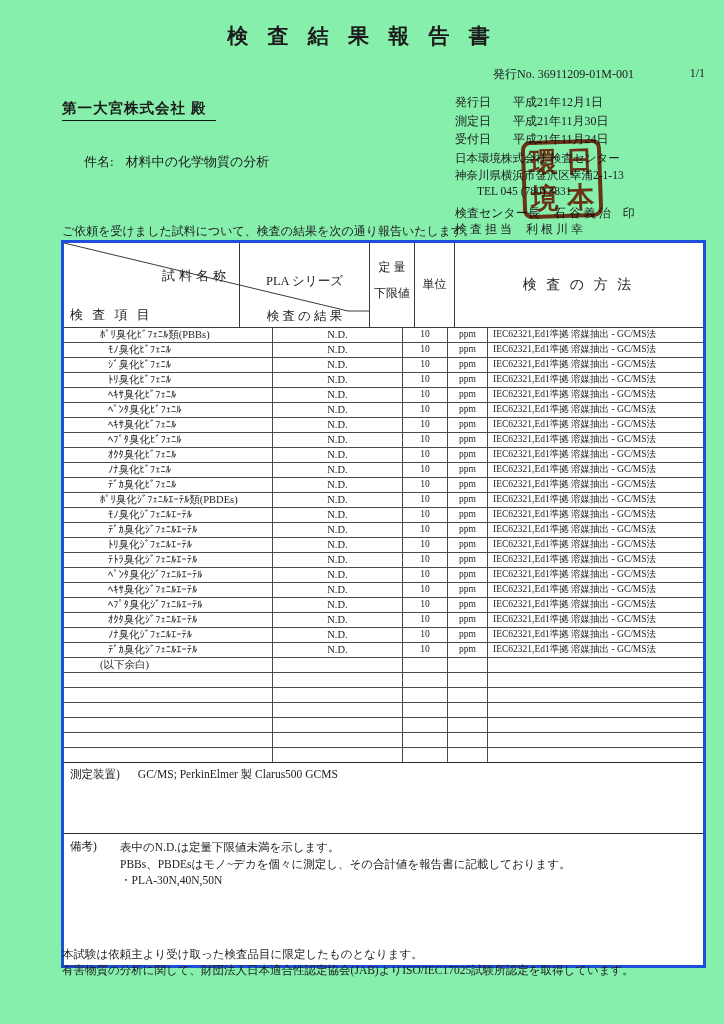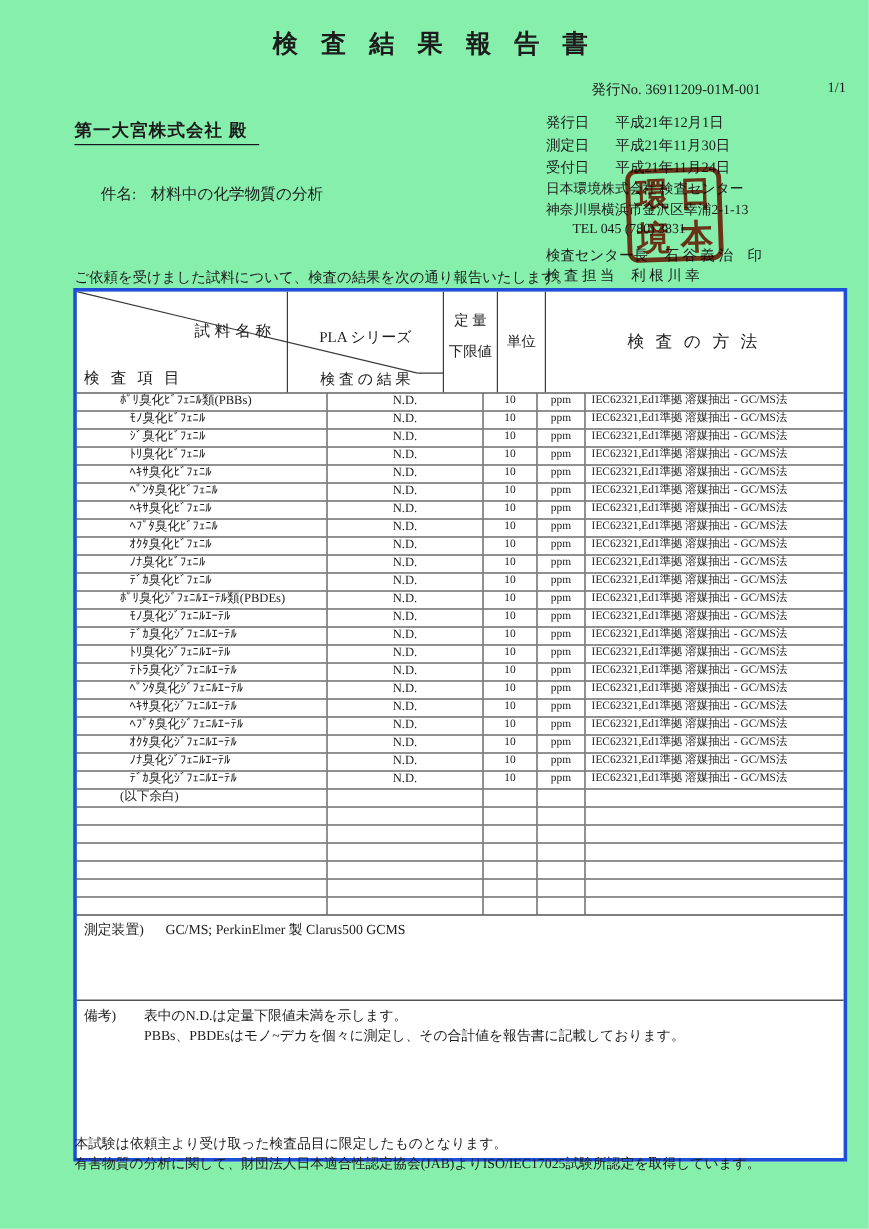--- a/index.html
+++ b/index.html
@@ -365,20 +365,21 @@
     <div class="instrument-row">
       <span class="ilabel">測定装置)</span>
       <span>GC/MS;  PerkinElmer 製  Clarus500 GCMS</span>
     </div>
 
     <div class="remarks-row">
       <span class="rlabel">備考)</span>
       <div class="remarks-lines">
         <div>表中のN.D.は定量下限値未満を示します。</div>
         <div>PBBs、PBDEsはモノ~デカを個々に測定し、その合計値を報告書に記載しております。</div>
+        <div>・PLA-30N,40N,50N</div>
       </div>
     </div>
 
   </div>
 
   <div class="abs footer-block">
     <div>本試験は依頼主より受け取った検査品目に限定したものとなります。</div>
     <div>有害物質の分析に関して、財団法人日本適合性認定協会(JAB)よりISO/IEC17025試験所認定を取得しています。</div>
   </div>
 

